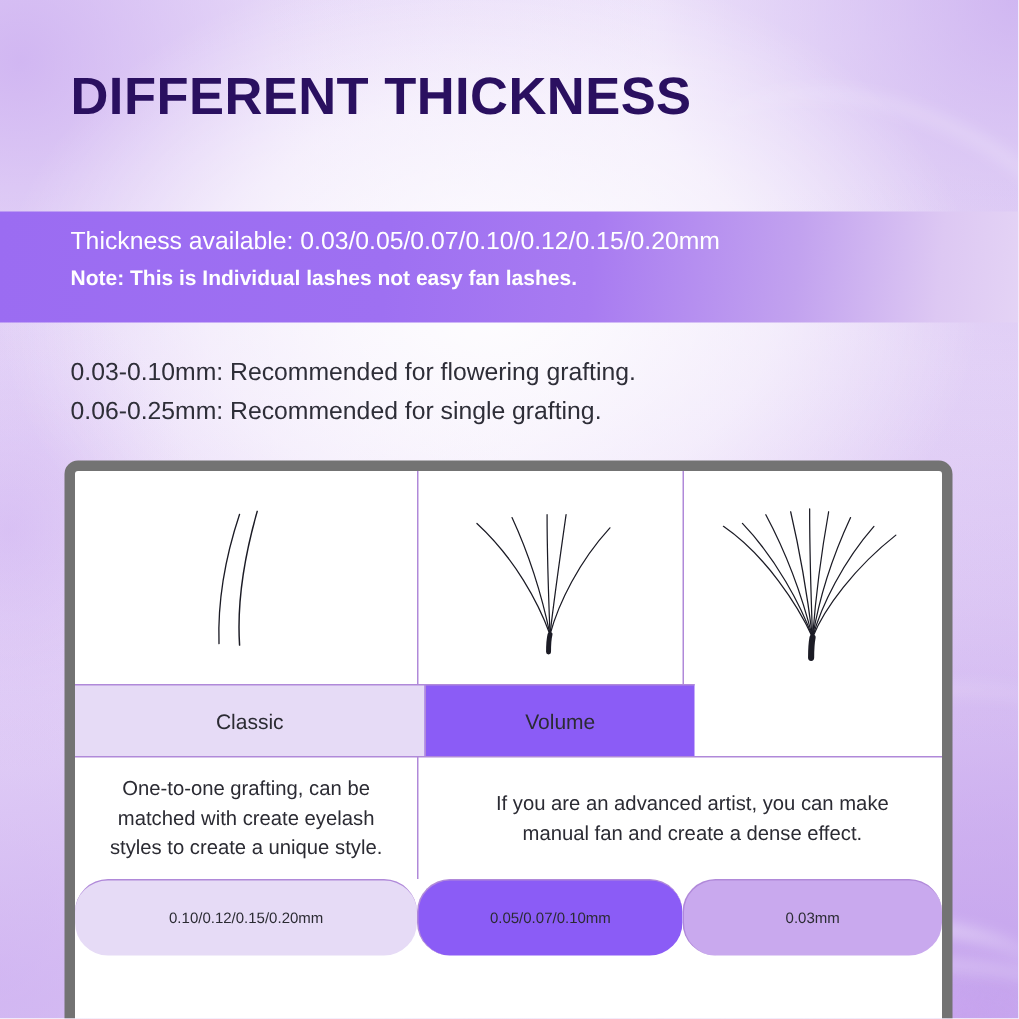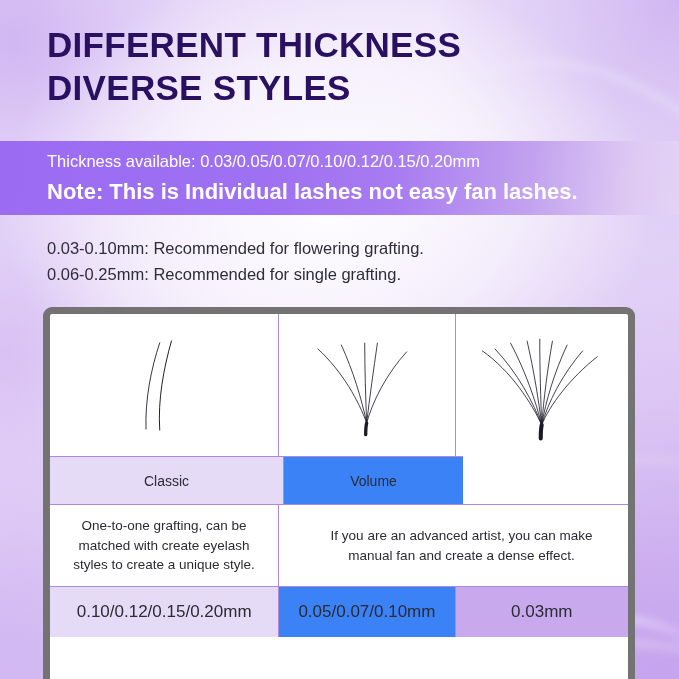--- a/index.html
+++ b/index.html
@@ -112,21 +112,21 @@
   #content {
     position: relative;
     z-index: 5;
     width: 679px;
     height: 679px;
   }
 
   .headline {
     position: absolute;
     left: 47px;
-    top: 24px;
+    top: 44px;
     width: 600px;
     color: #2a1060;
     font-size: 35px;
     font-weight: bold;
     line-height: 1.22;
     letter-spacing: 0.3px;
   }
   .headline .line {
     display: block;
     white-space: nowrap;
@@ -149,21 +149,21 @@
     padding: 8px 0 13px 47px;
   }
   .banner-line1 {
     color: #ffffff;
     font-size: 16.5px;
     line-height: 1.55;
     white-space: nowrap;
   }
   .banner-line2 {
     color: #ffffff;
-    font-size: 22px;
+    font-size: 14px;
     font-weight: bold;
     line-height: 1.55;
     white-space: nowrap;
   }
 
   .reco {
     position: absolute;
     left: 47px;
     top: 235px;
     color: #2e2e38;
@@ -212,36 +212,36 @@
   }
   .col-1 { width: 233px; }
   .col-2 { width: 180px; }
   .col-3 { width: 177px; }
   .col-23 { width: 357px; padding-left: 16px; }
 
   .vline { border-left: 1px solid #b089d9; }
   .hline-top { border-top: 1px solid #b089d9; }
 
   .tint-1 { background: #e6dbf6; }
-  .tint-2 { background: #3b82f6; }
+  .tint-2 { background: #8b5cf6; }
   .tint-3 { background: #c9a9ee; }
 
   .desc-text {
     line-height: 1.46;
     padding: 0 14px;
   }
 
   .illus {
     width: 100%;
     height: 100%;
     display: block;
   }
 
   .label-text { font-size: 14px; }
-  .thick-text { font-size: 17px; }
+  .thick-text { font-size: 10px; border-radius: 22px; }
 </style>
 </head>
 <body>
 
 <div id="page">
 
   <div class="bg-layer bg-base"></div>
   <div class="bg-layer bg-corner-tl"></div>
   <div class="bg-layer bg-corner-tr"></div>
   <div class="bg-layer bg-corner-br"></div>
@@ -253,21 +253,20 @@
   <div class="streak streak-d"></div>
   <div class="streak streak-a"></div>
   <div class="streak streak-b"></div>
   <div class="streak streak-c"></div>
   <div class="streak streak-e"></div>
 
   <div id="content">
 
     <div class="headline">
       <span class="line">DIFFERENT THICKNESS</span>
-      <span class="line">DIVERSE STYLES</span>
     </div>
 
     <div class="banner">
       <div class="banner-line1">Thickness available: 0.03/0.05/0.07/0.10/0.12/0.15/0.20mm</div>
       <div class="banner-line2">Note: This is Individual lashes not easy fan lashes.</div>
     </div>
 
     <div class="reco">
       <span class="line">0.03-0.10mm: Recommended for flowering grafting.</span>
       <span class="line">0.06-0.25mm: Recommended for single grafting.</span>

